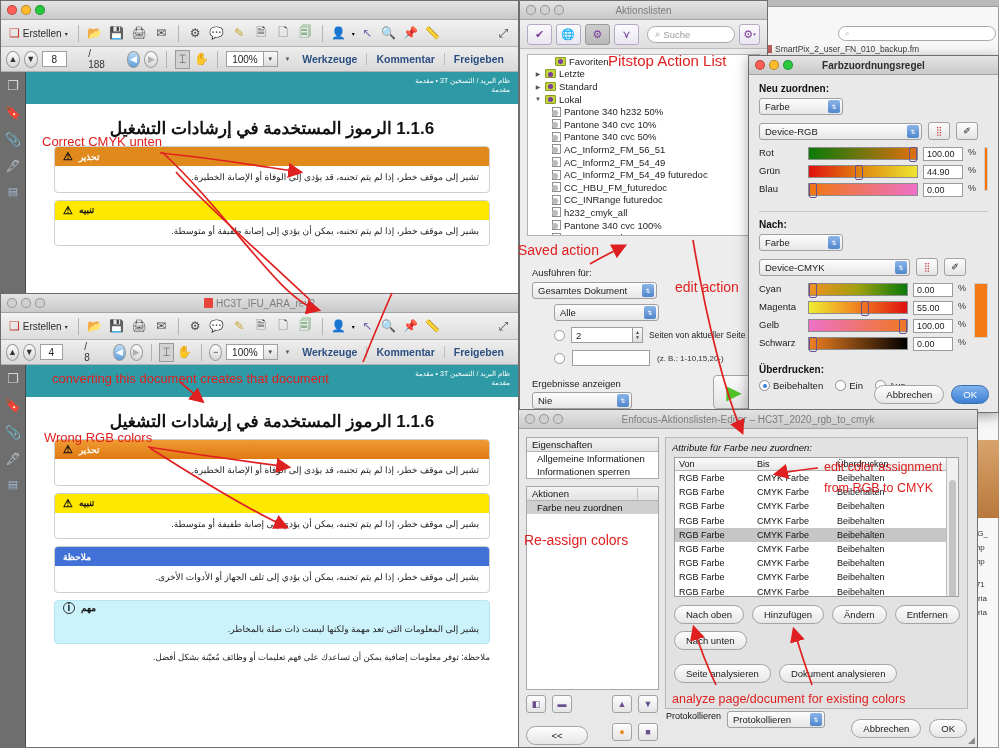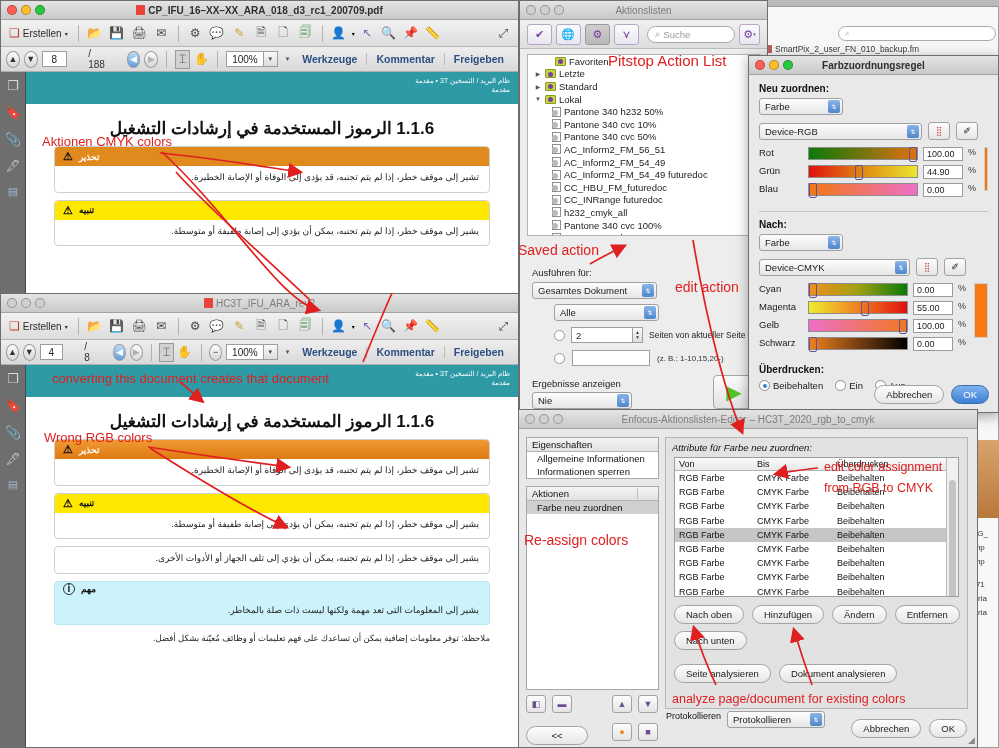--- a/index.html
+++ b/index.html
@@ -217,23 +217,20 @@
 <div style="position:absolute;left:963px;top:440px;width:36px;height:78px;
             background:linear-gradient(#d8a46c,#b8783c);"></div>
 
 <div class="win" style="left:0; top:0; width:519px; height:297px;">
   <div class="titlebar">
     <div class="lights">
       <div class="lt r"></div>
       <div class="lt y"></div>
       <div class="lt g"></div>
     </div>
-    <div class="txt">
-      <span class="pdficon"></span><span>CP_IFU_16–XX–XX_ARA_018_d3_rc1_200709.pdf</span>
-    </div>
   </div>
 
   <div class="tb1">
     <div class="tbtn">
       <span style="color:#c0392b;font-size:12px;">❏</span>
       <span>Erstellen</span>
       <span style="font-size:6px;">▾</span>
     </div>
     <div class="sep"></div>
     <div class="icoBtn" style="color:#3f8a3f;">📂</div>
@@ -407,20 +404,23 @@
 
       <div class="cbox">
         <div class="hdr yellow">
           <span>تنبيه</span>
           <span class="warnTri">⚠</span>
         </div>
         <div class="body">يشير إلى موقف خطر، إذا لم يتم تجنبه، يمكن أن يؤدي إلى إصابة طفيفة أو متوسطة.</div>
       </div>
 
       <div class="cbox">
+        <div class="hdr blue">
+          <span>ملاحظة</span>
+        </div>
         <div class="body">يشير إلى موقف خطر، إذا لم يتم تجنبه، يمكن أن يؤدي إلى تلف الجهاز أو الأدوات الأخرى.</div>
       </div>
 
       <div class="cbox info">
         <div class="hdr" style="background:transparent;color:#111;height:15px;">
           <span>مهم</span>
           <span style="font-size:10px;border:1px solid #333;border-radius:50%;
                        width:12px;height:12px;display:inline-flex;align-items:center;
                        justify-content:center;line-height:1;">i</span>
         </div>
@@ -840,21 +840,21 @@
   <path d="M693,240 C708,330 728,400 742,432" stroke="#e02020" stroke-width="1.7" fill="none" marker-end="url(#ah)"></path>
   <path d="M392,293 C380,320 370,345 363,362" stroke="#e02020" stroke-width="1.7" fill="none"></path>
   <path d="M180,382 C190,390 196,396 202,401" stroke="#e02020" stroke-width="1.7" fill="none" marker-end="url(#ah)"></path>
   <path d="M148,447 C200,455 250,462 288,467" stroke="#e02020" stroke-width="1.7" fill="none" marker-end="url(#ah)"></path>
   <path d="M150,448 C200,480 250,510 286,527" stroke="#e02020" stroke-width="1.7" fill="none" marker-end="url(#ah)"></path>
   <path d="M818,468 C800,470 785,472 776,474" stroke="#e02020" stroke-width="1.7" fill="none" marker-end="url(#ah)"></path>
   <path d="M716,685 C708,668 700,648 694,628" stroke="#e02020" stroke-width="1.7" fill="none" marker-end="url(#ah)"></path>
   <path d="M812,685 C806,668 800,650 794,630" stroke="#e02020" stroke-width="1.7" fill="none" marker-end="url(#ah)"></path>
 </svg>
 
-<div class="anno" style="left:42px; top:134px;">Aktionen CMYK colors</div>
+<div class="anno" style="left:42px; top:134px;">Correct CMYK unten</div>
 <div class="anno" style="left:608px; top:52px; font-size:15px;">Pitstop Action List</div>
 <div class="anno" style="left:518px; top:242px; font-size:14px;">Saved action</div>
 <div class="anno" style="left:675px; top:278px; font-size:14px; line-height:19px; white-space:pre;">edit action</div>
 <div class="anno" style="left:52px; top:371px;">converting this document creates that document</div>
 <div class="anno" style="left:44px; top:430px;">Wrong RGB colors</div>
 <div class="anno" style="left:524px; top:532px; font-size:14px;">Re-assign colors</div>
 <div class="anno" style="left:824px; top:460px; font-size:12.5px;">edit color assignment</div>
 <div class="anno" style="left:824px; top:481px; font-size:12.5px;">from RGB to CMYK</div>
 <div class="anno" style="left:672px; top:692px; font-size:12.5px;">analyze page/document for existing colors</div>
 

